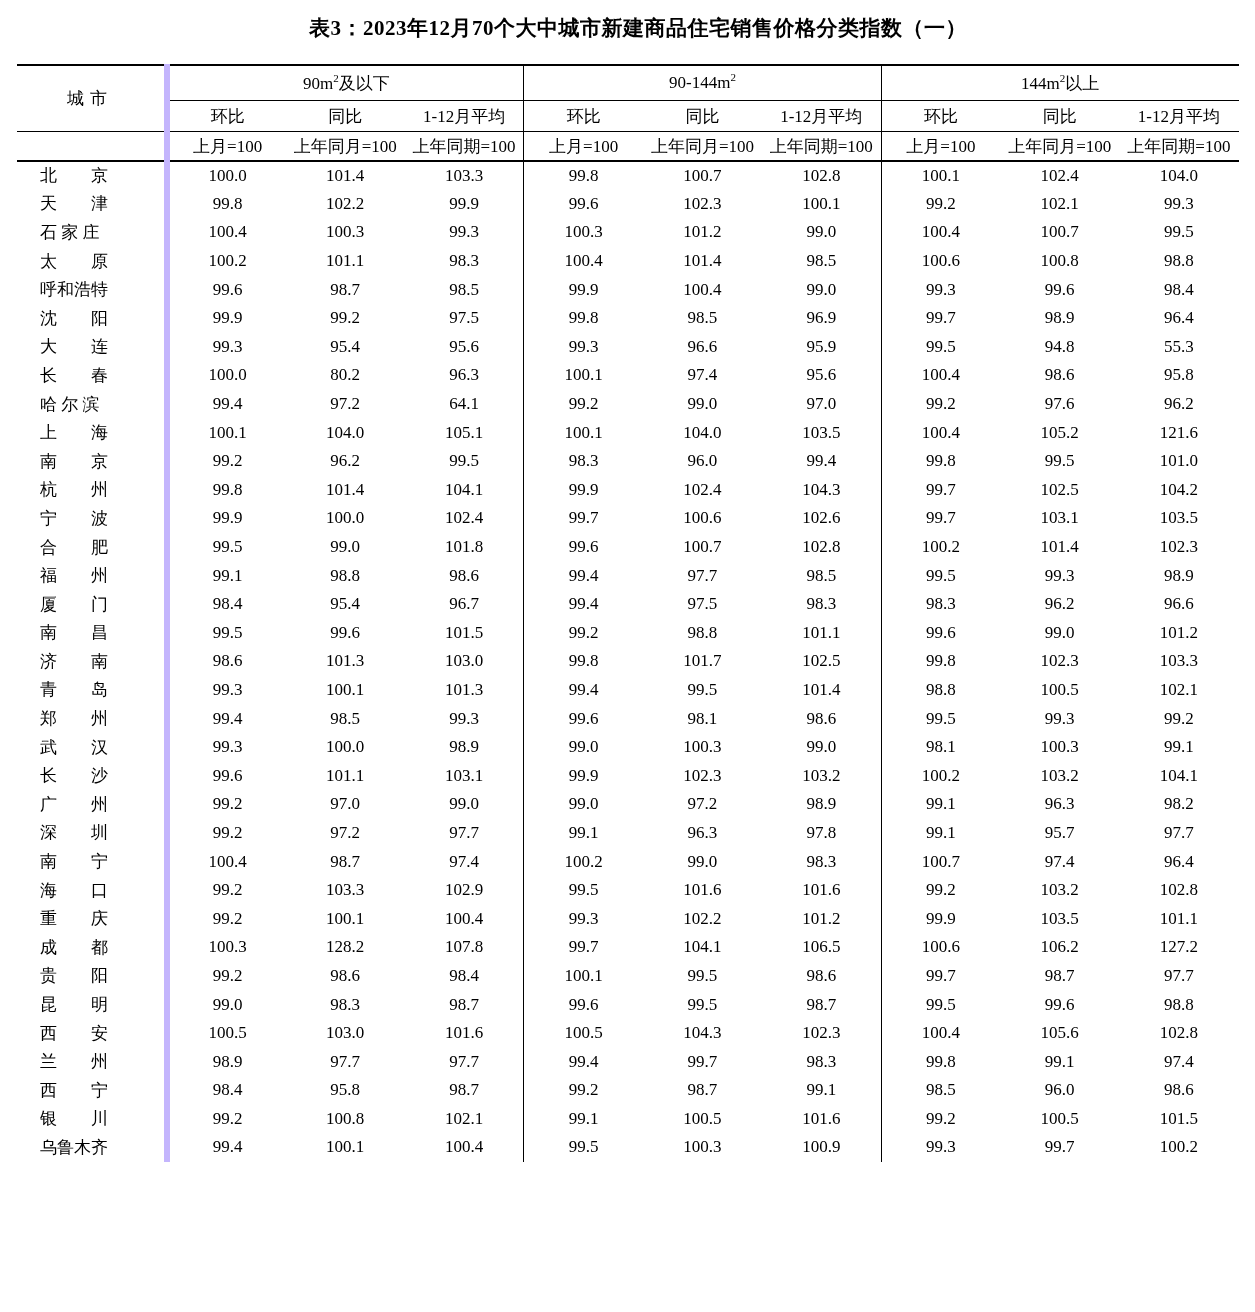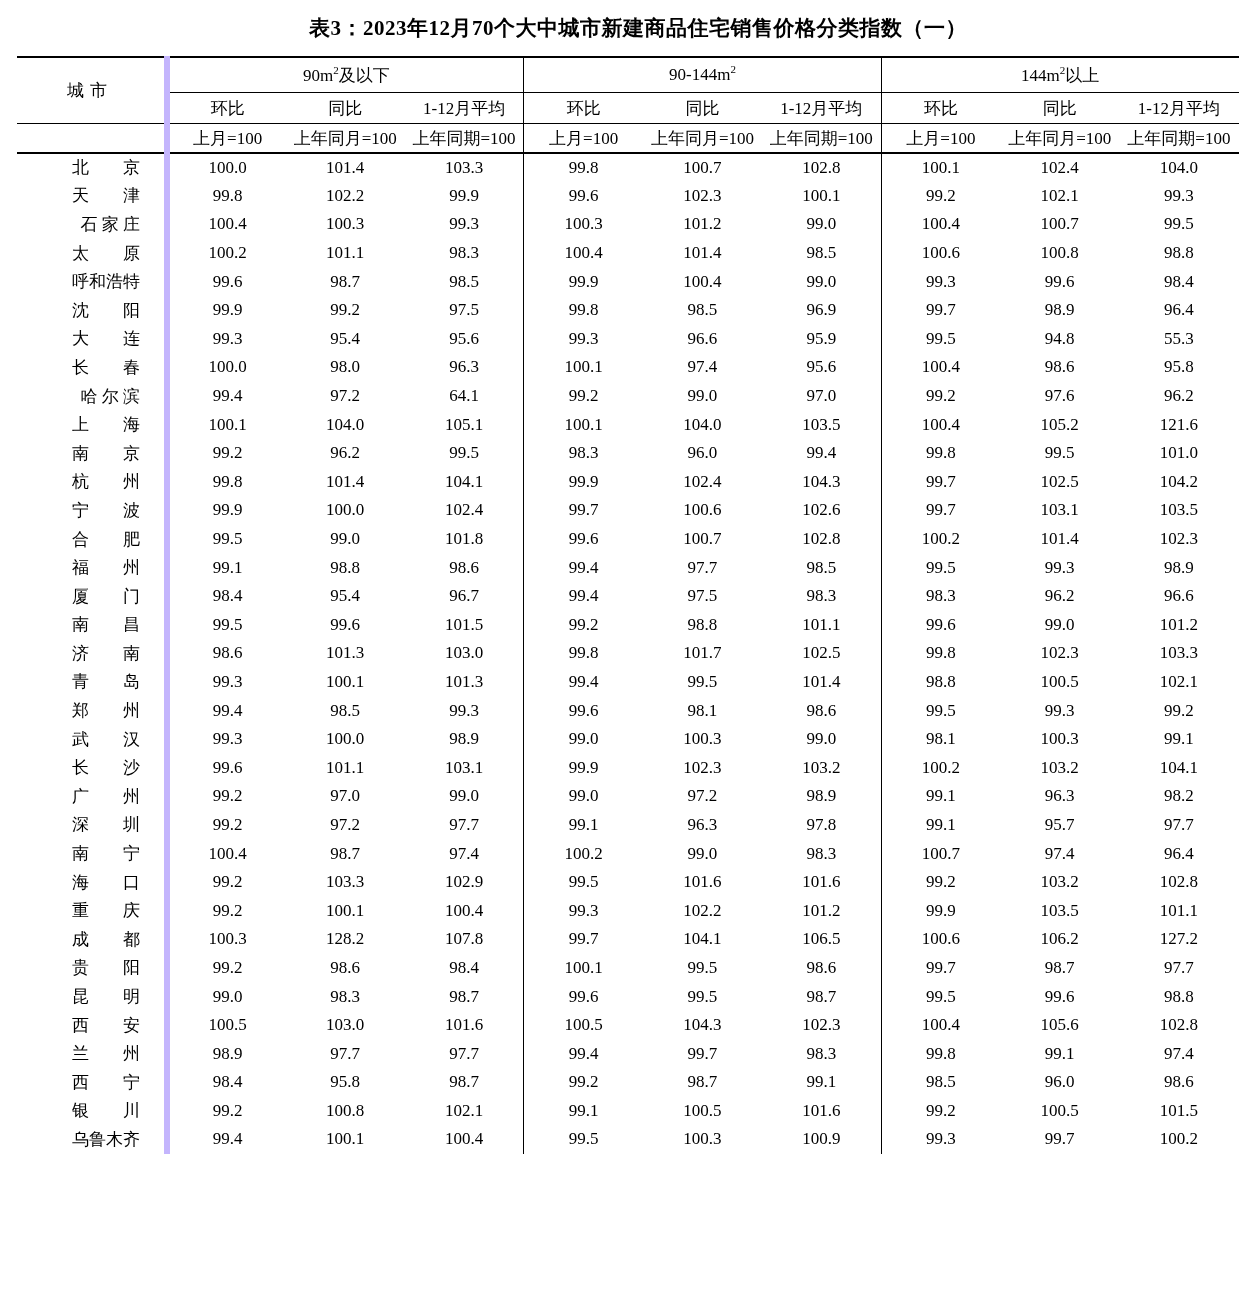--- a/index.html
+++ b/index.html
@@ -25,21 +25,21 @@
     font-weight: bold;
     letter-spacing: 0.5px;
     padding-top: 14px;
     padding-bottom: 14px;
     font-family: "Liberation Serif", "DejaVu Serif", serif;
     padding-left: 21px;
   }
   table.price-table {
     border-collapse: collapse;
     width: 1222px;
-    margin: 0 auto;
+    margin: 8px auto;
     table-layout: fixed;
   }
   table.price-table td, table.price-table th {
     padding: 0;
     font-weight: normal;
     font-size: 17px;
     text-align: center;
     vertical-align: middle;
     font-family: "Liberation Serif", "DejaVu Serif", serif;
   }
@@ -82,21 +82,21 @@
     text-align: right;
     padding-right: 26px;
     font-size: 17px;
   }
   tbody tr {
     height: 28.6px;
   }
   .city-name-narrow {
     display: inline-block;
     width: 100px;
-    text-align: right;
+    text-align: left;
     font-size: 17px;
     letter-spacing: 0px;
   }
   sup {
     font-size: 11px;
     vertical-align: super;
     line-height: 0;
   }
   .unitlabel {
     font-size: 15px;
@@ -240,21 +240,21 @@
           <td class="data group-sep">99.3</td>
           <td class="data">96.6</td>
           <td class="data">95.9</td>
           <td class="data group-sep">99.5</td>
           <td class="data">94.8</td>
           <td class="data">55.3</td>
         </tr>
         <tr>
           <td class="col-city"><span class="city-name-narrow">长　　春</span></td>
           <td class="data vline-left">100.0</td>
-          <td class="data">98.0</td>
+          <td class="data">80.2</td>
           <td class="data">96.3</td>
           <td class="data group-sep">100.1</td>
           <td class="data">97.4</td>
           <td class="data">95.6</td>
           <td class="data group-sep">100.4</td>
           <td class="data">98.6</td>
           <td class="data">95.8</td>
         </tr>
         <tr>
           <td class="col-city"><span class="city-name-narrow">哈 尔 滨</span></td>

